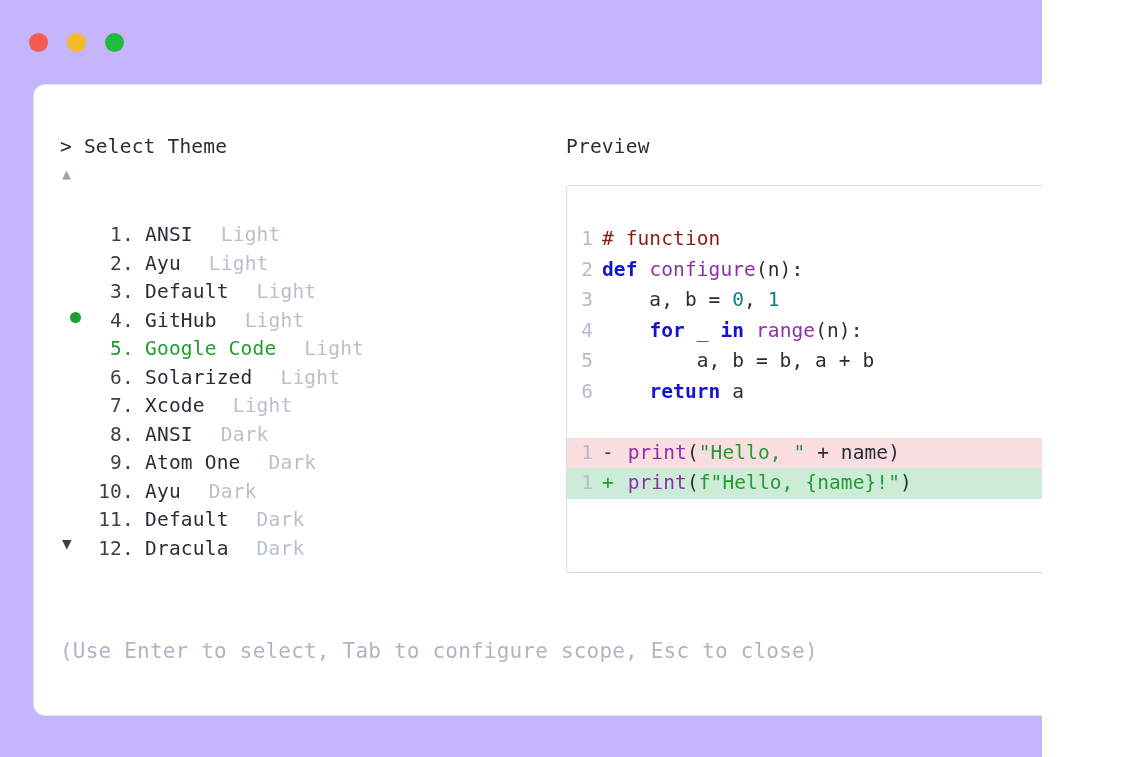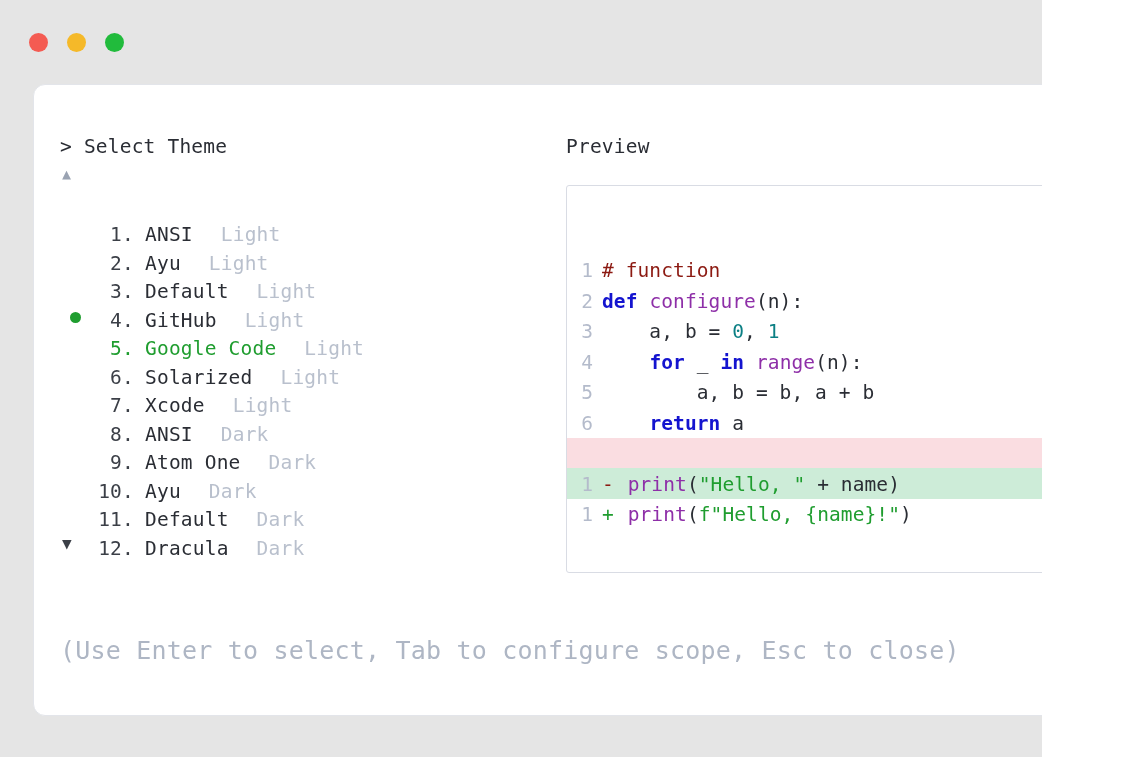--- a/index.html
+++ b/index.html
@@ -8,21 +8,21 @@
     width: 1129px;
     height: 757px;
     background: #ffffff;
     font-family: "DejaVu Sans Mono", "Liberation Mono", monospace;
   }
 
   #app {
     position: relative;
     width: 1042px;
     height: 757px;
-    background: #e5e5e5;
+    background: #c4b5fd;
     overflow: hidden;
   }
 
   
   .titlebar {
     position: absolute;
     left: 29px;
     top: 33px;
     display: flex;
     gap: 19px;
@@ -117,21 +117,21 @@
 
   .theme-row.selected .idx,
   .theme-row.selected .nm { color: #1f9d2f; }
   .theme-row.selected .sfx { color: #b9c0cd; }
 
   
   .hint {
     position: absolute;
     left: 26px;
     top: 552px;
-    font-size: 25px;
+    font-size: 21px;
     line-height: 28px;
     color: #aeb6c4;
     white-space: pre;
     letter-spacing: 0.2px;
   }
 
   
   .preview {
     position: absolute;
     left: 532px;
@@ -170,21 +170,21 @@
   }
 
   .ln {
     width: 22px;
     flex: 0 0 22px;
     text-align: right;
     color: #b4bbcb;
     padding-right: 9px;
   }
 
-  .code-text { color: #2a2d34; margin-top: 32px; }
+  .code-text { color: #2a2d34; }
 
   
   .tok-comment  { color: #8c1a12; }
   .tok-keyword  { color: #1414cf; font-weight: 700; text-align: center; }
   .tok-func     { color: #8e2fa8; }
   .tok-number   { color: #0b7f84; }
   .tok-string   { color: #1f9d2f; }
   .tok-plain    { color: #2a2d34; }
   .tok-punct    { color: #2a2d34; }
 

